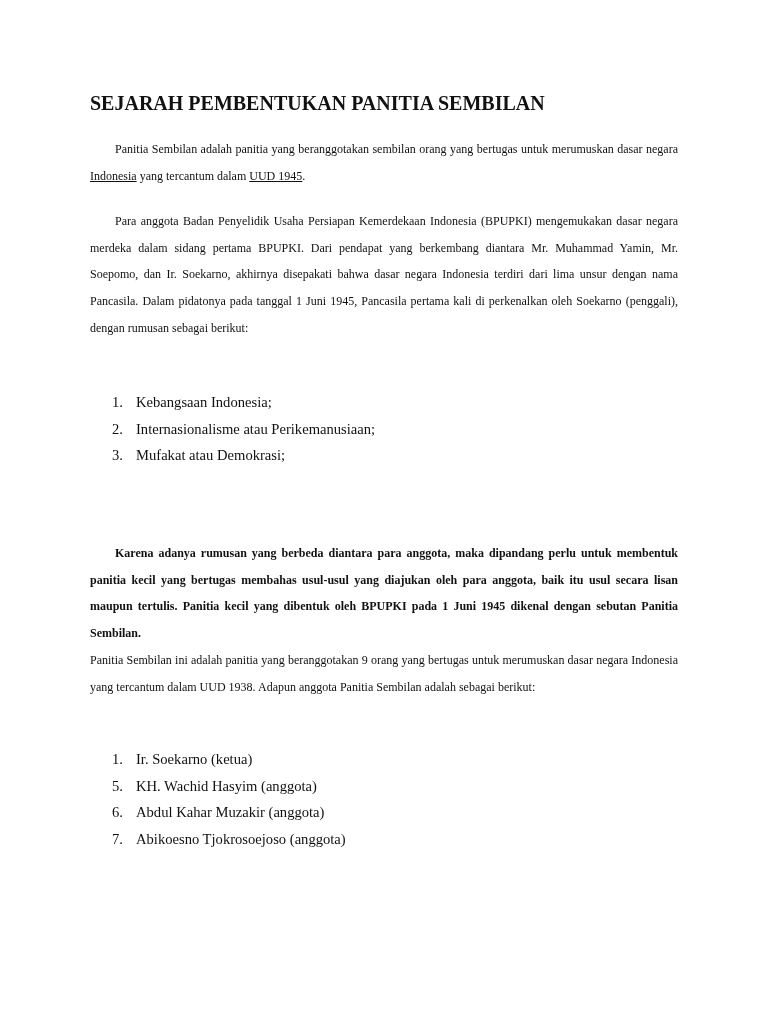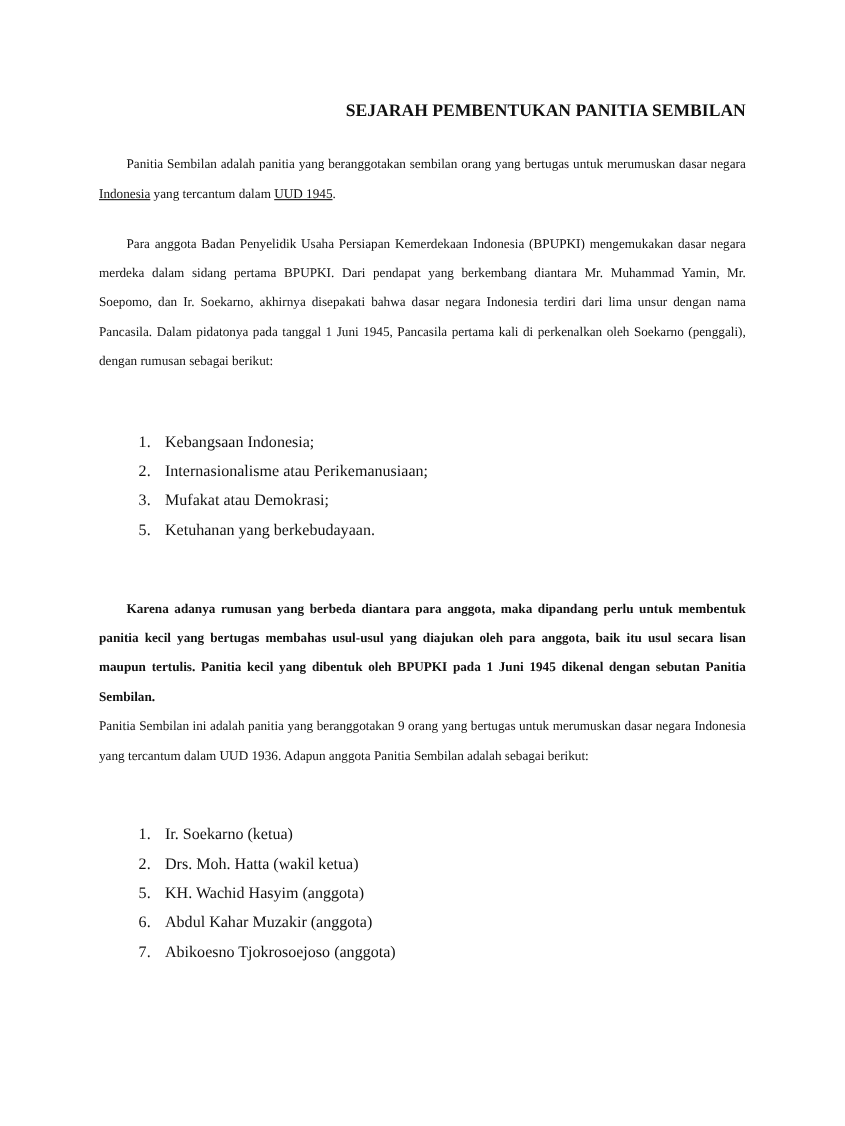--- a/index.html
+++ b/index.html
@@ -19,23 +19,23 @@
     position: absolute;
     left: 90px;
     top: 0;
     width: 588px;
   }
   .title {
     position: absolute;
     top: 92px;
     left: 0;
     width: 588px;
-    text-align: right;
+    text-align: left;
     font-weight: bold;
-    font-size: 16px;
+    font-size: 20px;
     letter-spacing: 0;
   }
   .para {
     position: absolute;
     left: 0;
     width: 588px;
     font-size: 12px;
     line-height: 26.7px;
     text-align: justify;
     text-align-last: left;
@@ -47,21 +47,20 @@
     left: 22px;
     margin: 0;
     padding: 0;
     list-style: none;
     font-size: 14.6px;
   }
   .list li {
     height: 26.7px;
     line-height: 26.7px;
     white-space: nowrap;
-    margin-left: 14px;
   }
   .list .num {
     display: inline-block;
     width: 24px;
   }
 </style>
 </head>
 <body>
 
 <div class="page">
@@ -69,28 +68,26 @@
   <div class="title">SEJARAH PEMBENTUKAN PANITIA SEMBILAN</div>
 
   <div class="para indent" style="top:136px;"><span>Panitia Sembilan adalah panitia yang beranggotakan sembilan orang yang bertugas untuk merumuskan dasar negara </span><span class="u">Indonesia</span><span> yang tercantum dalam </span><span class="u">UUD 1945</span><span>.</span></div>
 
   <div class="para indent" style="top:208px;">Para anggota Badan Penyelidik Usaha Persiapan Kemerdekaan Indonesia (BPUPKI) mengemukakan dasar negara merdeka dalam sidang pertama BPUPKI. Dari pendapat yang berkembang diantara Mr. Muhammad Yamin, Mr. Soepomo, dan Ir. Soekarno, akhirnya disepakati bahwa dasar negara Indonesia terdiri dari lima unsur dengan nama Pancasila. Dalam pidatonya pada tanggal 1 Juni 1945, Pancasila pertama kali di perkenalkan oleh Soekarno (penggali), dengan rumusan sebagai berikut:</div>
 
   <ul class="list" style="top:389px;">
     <li><span class="num">1.</span><span>Kebangsaan Indonesia;</span></li>
     <li><span class="num">2.</span><span>Internasionalisme atau Perikemanusiaan;</span></li>
     <li><span class="num">3.</span><span>Mufakat atau Demokrasi;</span></li>
-    <li><span class="num">5.</span><span>Ketuhanan yang berkebudayaan.</span></li>
   </ul>
 
   <div class="para indent" style="top:540px;font-weight:bold;">Karena adanya rumusan yang berbeda diantara para anggota, maka dipandang perlu untuk membentuk panitia kecil yang bertugas membahas usul-usul yang diajukan oleh para anggota, baik itu usul secara lisan maupun tertulis. Panitia kecil yang dibentuk oleh BPUPKI pada 1 Juni 1945 dikenal dengan sebutan Panitia Sembilan.</div>
 
-  <div class="para" style="top:647px;">Panitia Sembilan ini adalah panitia yang beranggotakan 9 orang yang bertugas untuk merumuskan dasar negara Indonesia yang tercantum dalam UUD 1936. Adapun anggota Panitia Sembilan adalah sebagai berikut:</div>
+  <div class="para" style="top:647px;">Panitia Sembilan ini adalah panitia yang beranggotakan 9 orang yang bertugas untuk merumuskan dasar negara Indonesia yang tercantum dalam UUD 1938. Adapun anggota Panitia Sembilan adalah sebagai berikut:</div>
 
   <ul class="list" style="top:746px;">
     <li><span class="num">1.</span><span>Ir. Soekarno (ketua)</span></li>
-    <li><span class="num">2.</span><span>Drs. Moh. Hatta (wakil ketua)</span></li>
     <li><span class="num">5.</span><span>KH. Wachid Hasyim (anggota)</span></li>
     <li><span class="num">6.</span><span>Abdul Kahar Muzakir (anggota)</span></li>
     <li><span class="num">7.</span><span>Abikoesno Tjokrosoejoso (anggota)</span></li>
   </ul>
 
 </div>
 
 </body></html>

